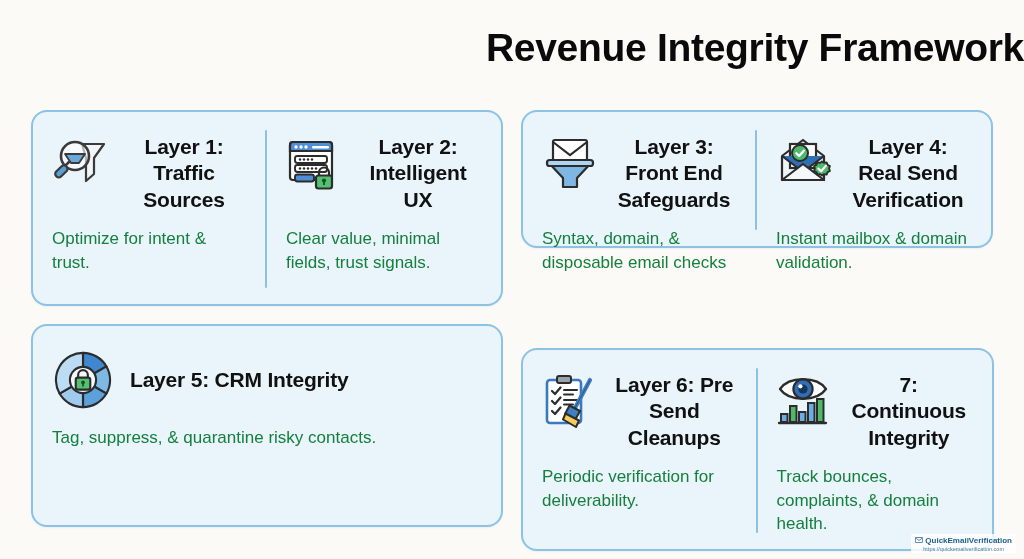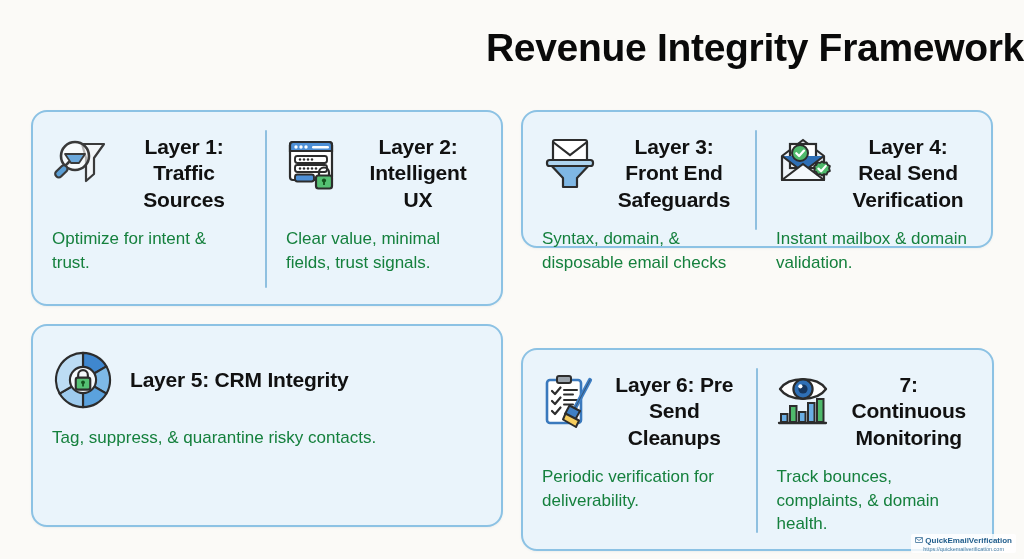--- a/index.html
+++ b/index.html
@@ -294,21 +294,21 @@
           <g stroke="#2c2c2c" stroke-width="2">
             <rect x="4" y="42" width="6.5" height="8" fill="#6aaee4"></rect>
             <rect x="13" y="34" width="6.5" height="16" fill="#4fb96b"></rect>
             <rect x="22" y="40" width="6.5" height="10" fill="#6aaee4"></rect>
             <rect x="31" y="31" width="6.5" height="19" fill="#6aaee4"></rect>
             <rect x="40" y="27" width="6.5" height="23" fill="#4fb96b"></rect>
           </g>
           <line x1="2" y1="51" x2="49" y2="51" stroke="#2c2c2c" stroke-width="2.3" stroke-linecap="round"></line>
         </svg>
       </div>
-      <div class="cell-title">7: Continuous Monitoring</div>
+      <div class="cell-title">7: Continuous Integrity</div>
     </div>
     <div class="cell-body">Track bounces, complaints, &amp; domain health.</div>
   </div>
 
 </div>
 
 <div class="watermark">
   <div class="wm-brand">
     <span>
       <svg viewBox="0 0 16 12">

